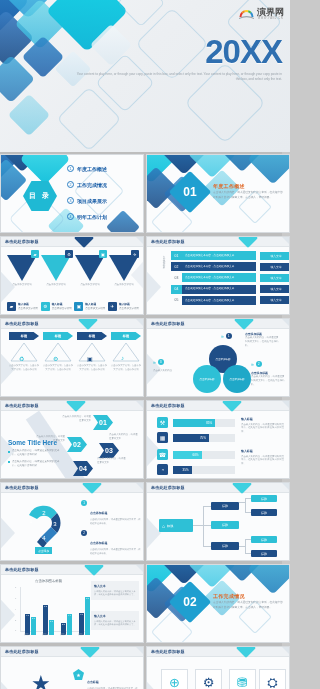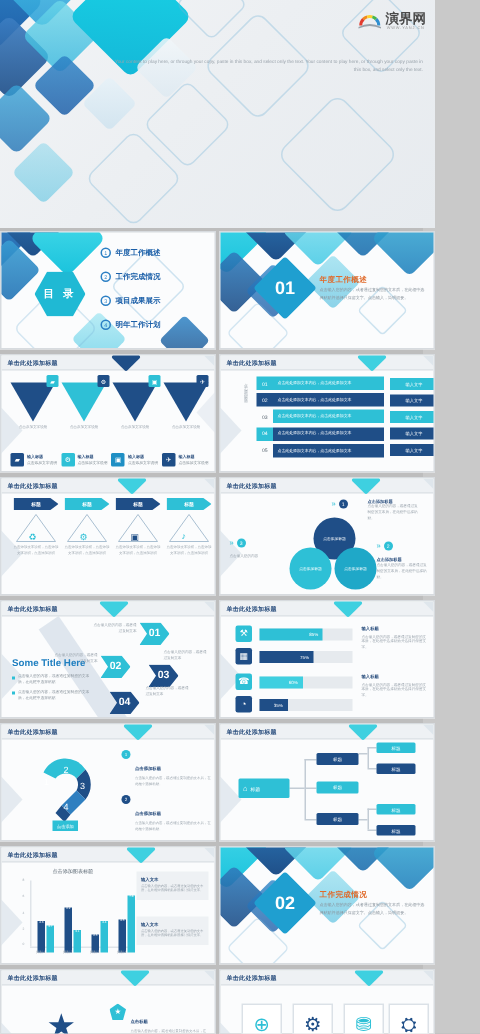--- a/index.html
+++ b/index.html
@@ -208,20 +208,21 @@
           </g>
         </svg>
       </span>
       <span style="display:flex;flex-direction:column;">
         <span class="logo-text">演界网</span>
         <span class="logo-sub">WWW.YANJ.CN</span>
       </span>
     </div>
 
     <div class="cover-title-wrap">
+      <div class="cover-year">20XX</div>
       <div class="cover-desc">Your content to play here, or through your copy, paste in this box, and select only the text. Your content to play here, or through your copy paste in this box, and select only the text.</div>
     </div>
   </div>
 
   <div class="grid">
 
     <div class="slide">
       <div class="bgshape" style="left:-20px;top:-16px;width:34px;height:34px;border-radius:12%;transform:rotate(45deg);background:linear-gradient(135deg,#3f8fcc,#1f5fa8);"></div>
       <div class="bgshape" style="left:4px;top:-24px;width:34px;height:34px;border-radius:12%;transform:rotate(45deg);background:linear-gradient(135deg,#2f7fc0,#1f4e87);"></div>
       <div class="bgshape" style="left:26px;top:-14px;width:36px;height:36px;border-radius:14%;transform:rotate(45deg);background:linear-gradient(135deg,#4fe0ec,#19c2dc);"></div>

